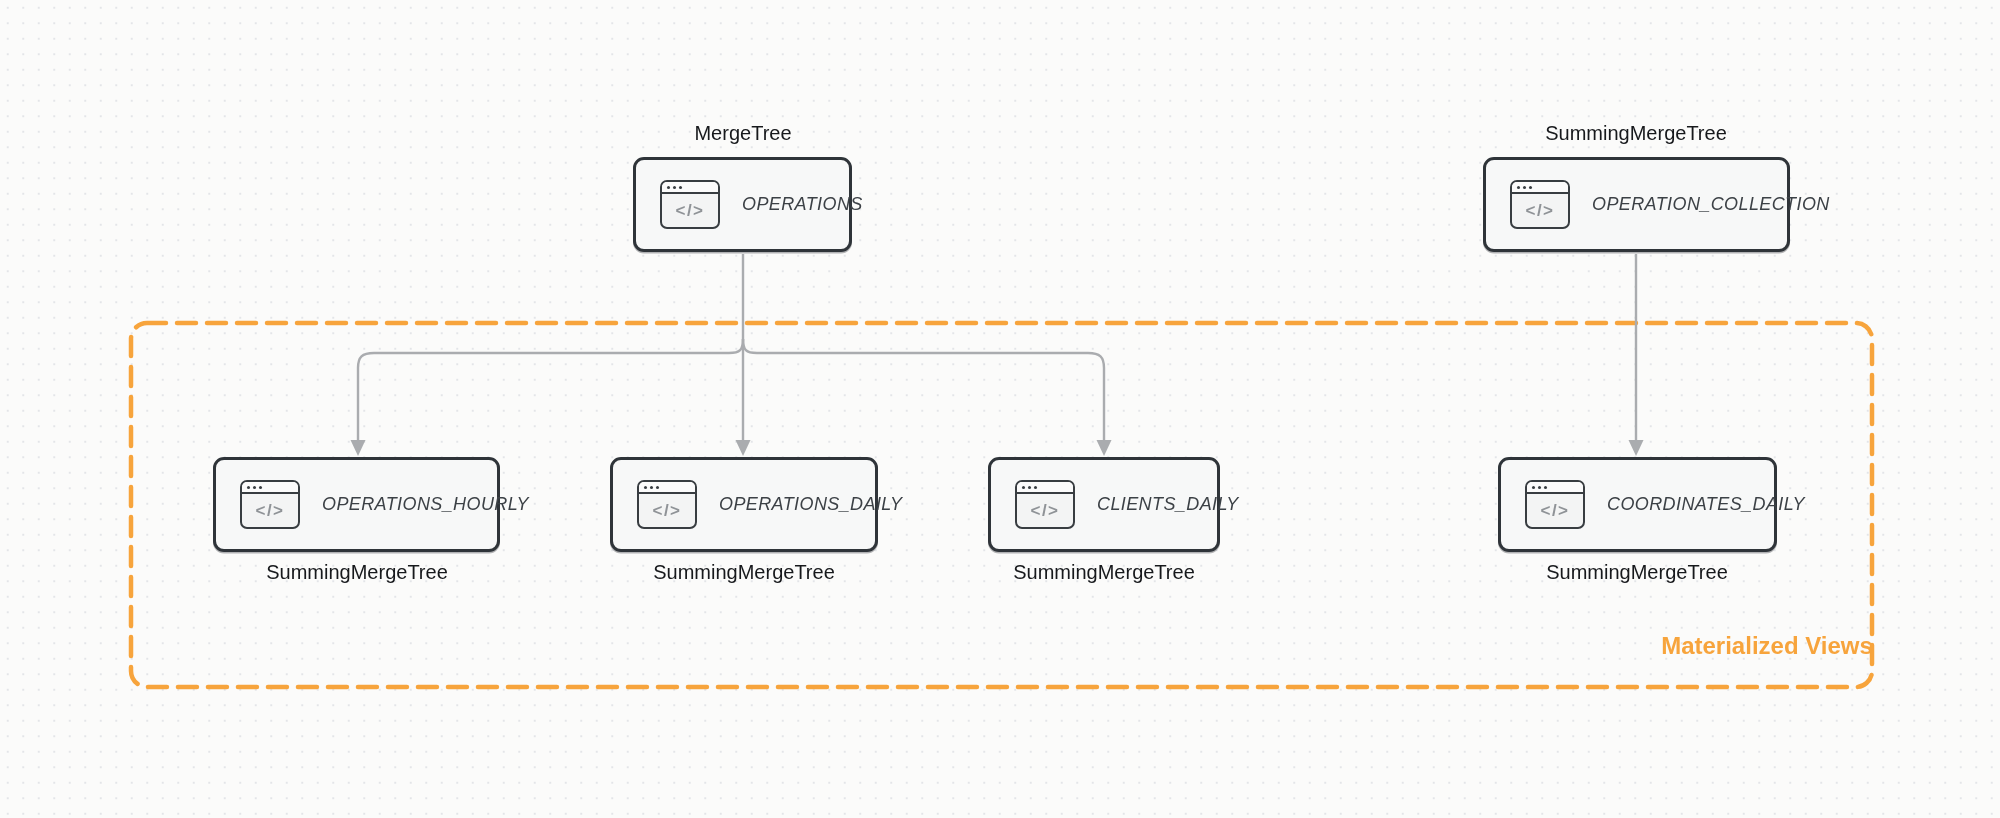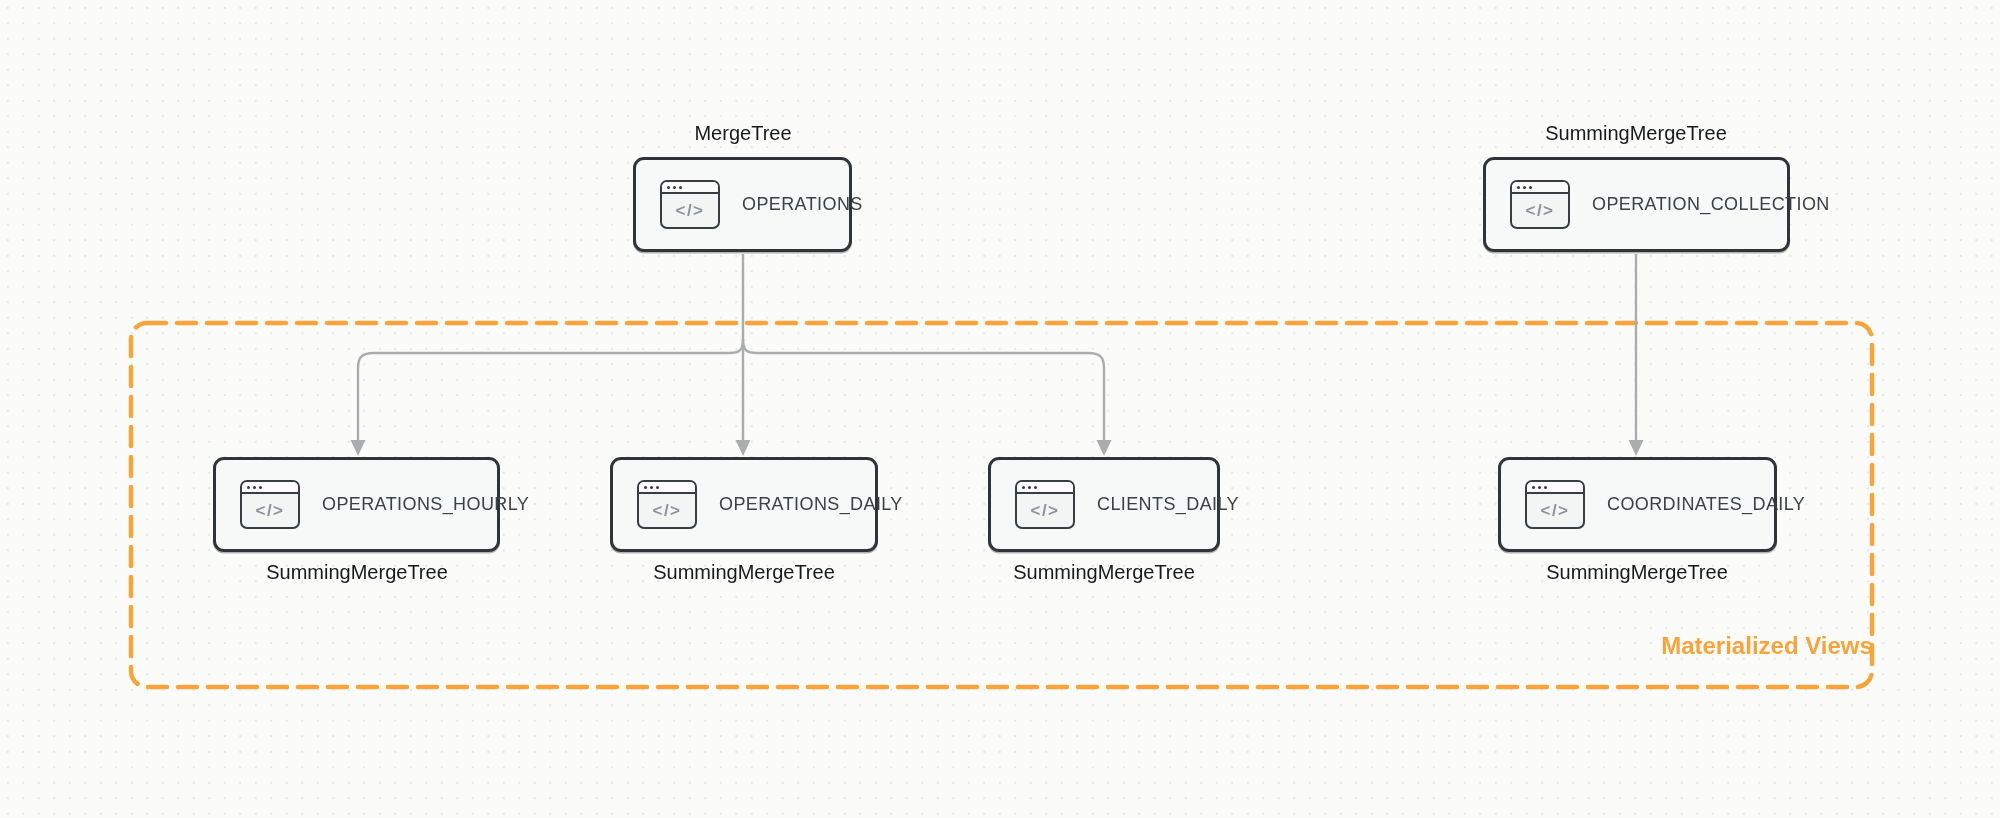--- a/index.html
+++ b/index.html
@@ -20,20 +20,21 @@
     box-sizing:border-box;
     background:#f7f8f8;
     border:3px solid #2f3439;
     border-radius:11px;
     box-shadow:0 1.5px 0 rgba(40,44,48,0.35);
     display:flex;align-items:center;
     padding-left:24px;
     gap:22px;
   }
   .node .title{
+    font-style:italic;
     font-size:18px;
     font-weight:500;
     letter-spacing:0.4px;
     color:#3c4146;
     white-space:nowrap;
   }
 
   
   .win{
     width:60px;height:49px;box-sizing:border-box;flex:0 0 auto;

